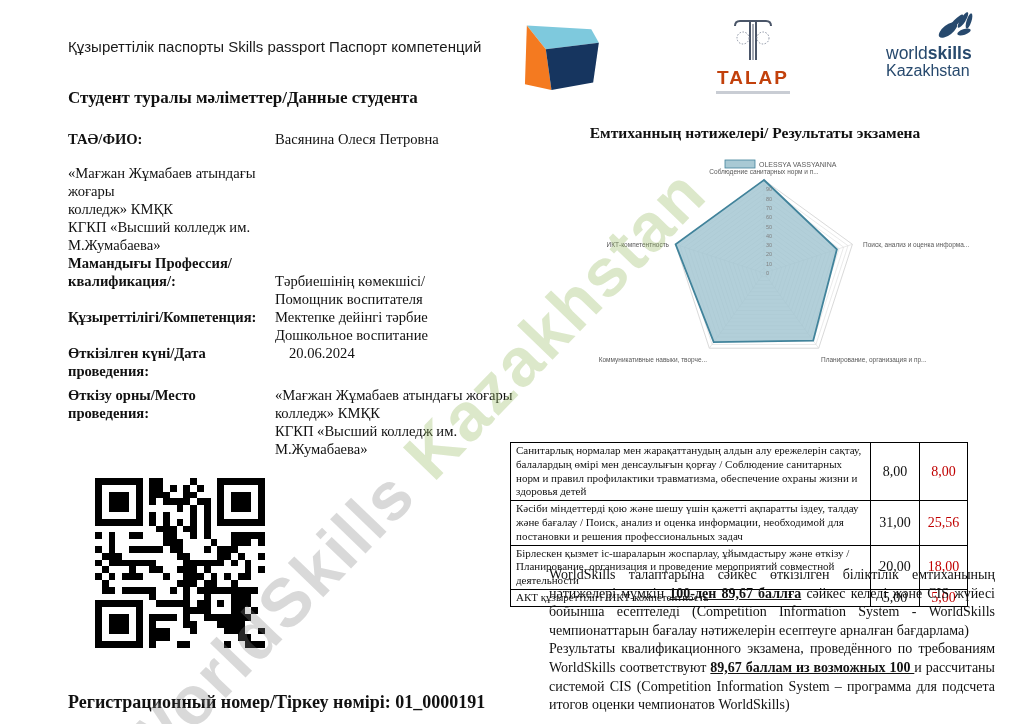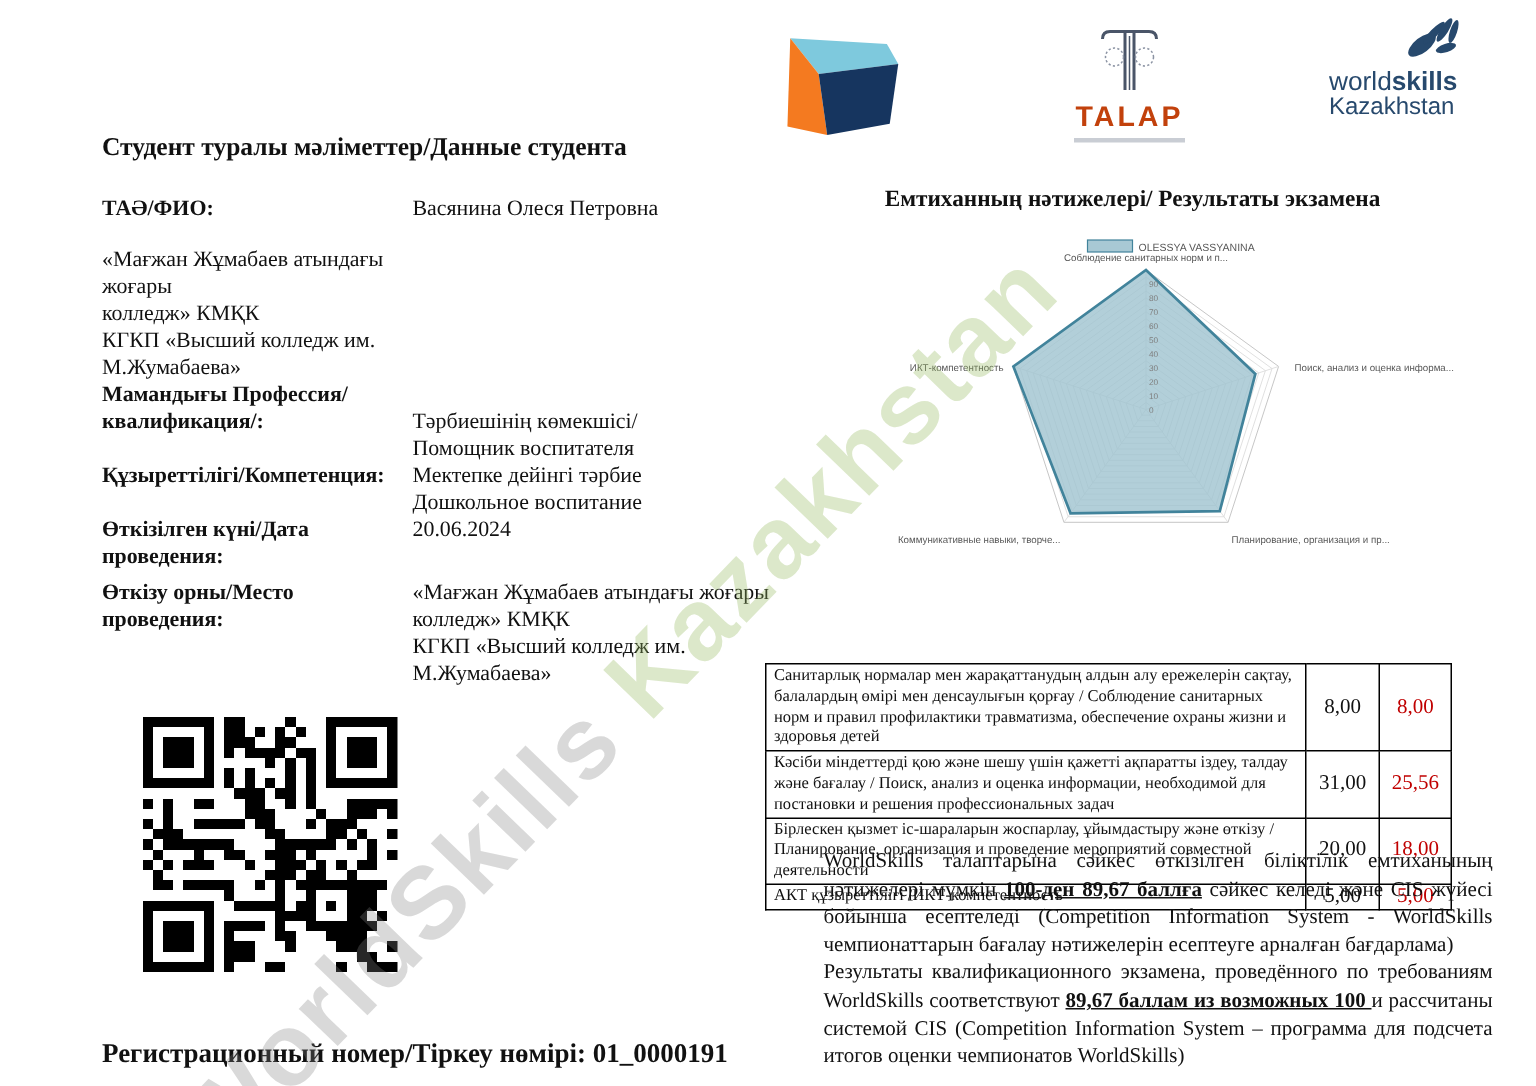--- a/index.html
+++ b/index.html
@@ -9,21 +9,21 @@
 
   .top-title{left:68px;top:38px;width:470px;font-family:"Liberation Sans",sans-serif;
              font-size:15px;color:#1a1a1a;}
   .section-heading{left:68px;top:88px;font-size:17px;font-weight:bold;}
 
   
   .fields{left:68px;top:130px;width:465px;font-size:14.6px;line-height:18px;}
   .frow{display:grid;grid-template-columns:207px 258px;}
   .flabel{font-weight:bold;}
   .fvalue{white-space:pre-line;}
-  .mb16{margin-bottom:16px;} .mb6{margin-bottom:6px;} .mb0{margin-bottom:0;}
+  .mb16{margin-bottom:16px;} .mb6{margin-bottom:6px;gap:14px;} .mb0{margin-bottom:0;}
   .voff{padding-top:18px;}
 
   .qr-wrap{left:95px;top:478px;width:170px;height:170px;}
   .registration{left:68px;top:692px;font-size:18px;font-weight:bold;}
 
   
   .cube-logo{left:515px;top:18px;}
   .talap{left:703px;top:16px;width:100px;text-align:center;color:#c2410c;}
   .talap-name{font-family:"Liberation Sans",sans-serif;font-weight:bold;font-size:19px;
               letter-spacing:2px;margin-top:1px;}
@@ -53,20 +53,21 @@
              font-family:"Liberation Sans",sans-serif;font-weight:bold;font-size:68px;
              letter-spacing:2px;white-space:nowrap;pointer-events:none;z-index:5;}
   .wm1{color:rgba(130,130,130,0.30);}
   .wm2{color:rgba(150,185,95,0.33);}
 </style>
 </head>
 <body>
 
 <div id="page">
 
+  <div class="abs top-title">Құзыреттілік паспорты Skills passport Паспорт компетенций</div>
 
   <svg class="abs cube-logo" width="90" height="72" viewBox="0 0 90 76">
     <polygon points="10,8 78,12 86,26 30,33" fill="#7ec9dd"></polygon>
     <polygon points="10,8 30,33 36,76 8,70" fill="#f47a20"></polygon>
     <polygon points="30,33 86,26 80,68 36,76" fill="#16355f"></polygon>
     <polygon points="78,12 86,26 86,26 78,12" fill="#5da8c2"></polygon>
   </svg>
 
   <div class="abs talap">
     <svg width="44" height="46" viewBox="0 0 44 46">

